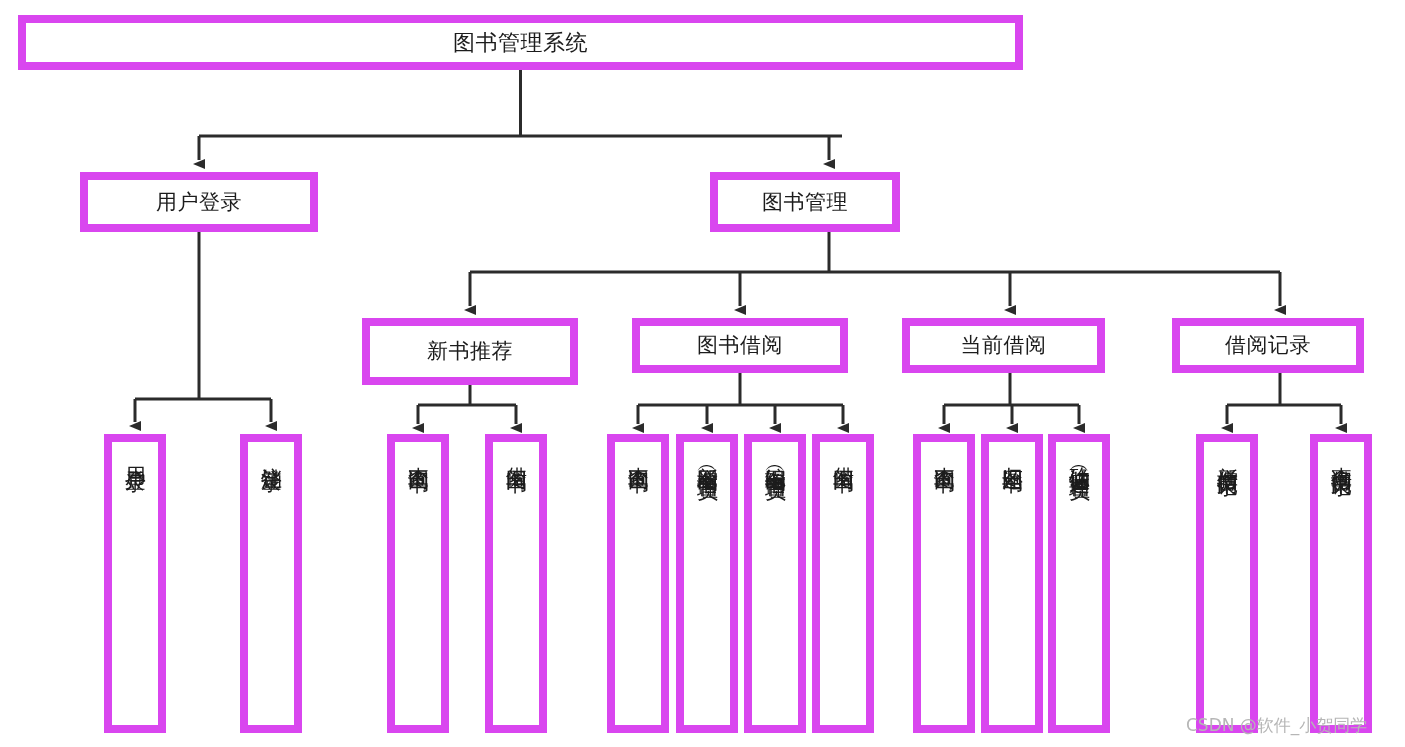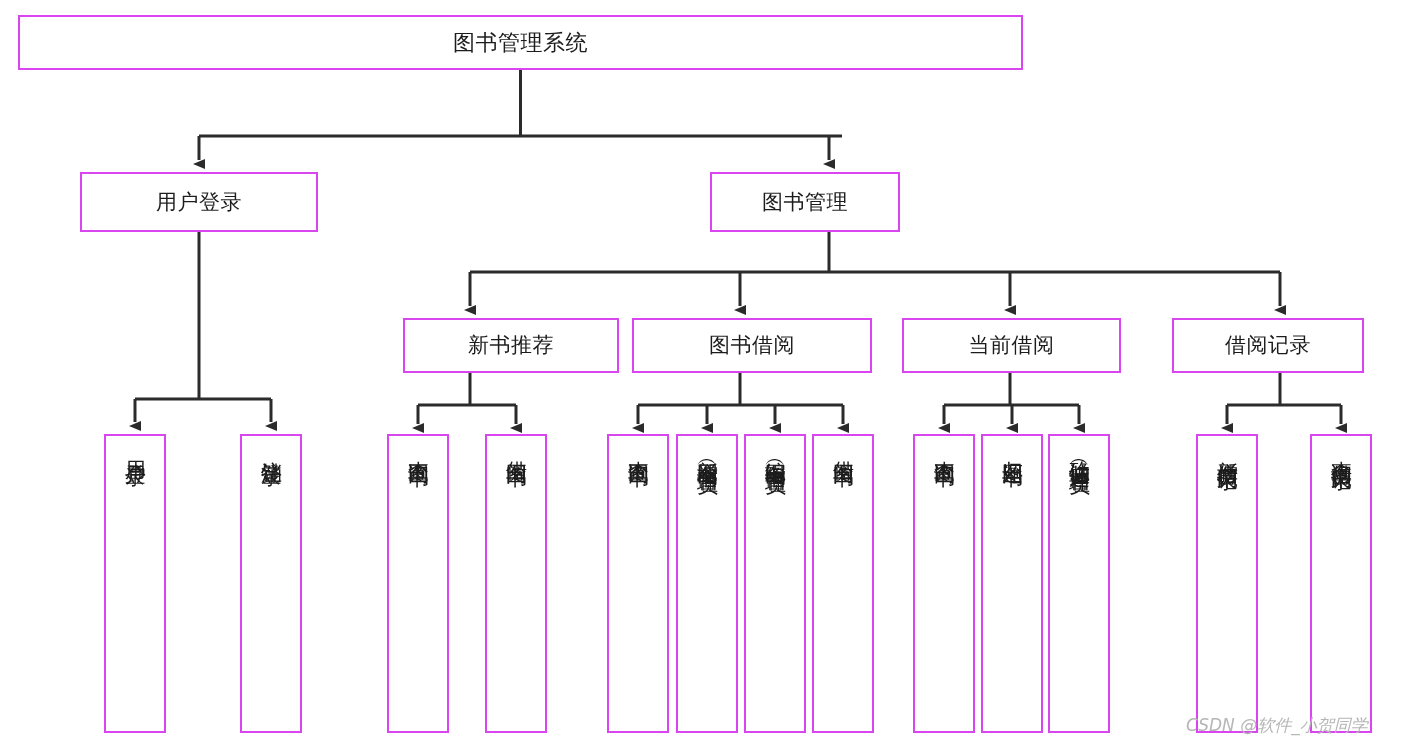--- a/index.html
+++ b/index.html
@@ -21,21 +21,21 @@
     left: 0;
     top: 0;
     width: 1405px;
     height: 747px;
     pointer-events: none;
   }
   .node {
     position: absolute;
     box-sizing: border-box;
     background: #ffffff;
-    border: 2px solid #d946ef;
+    border: 8px solid #d946ef;
     display: flex;
     align-items: center;
     justify-content: center;
     z-index: 2;
   }
   .node .label {
     color: #1c1c1c;
     line-height: 1.18;
     text-align: center;
     letter-spacing: 0.5px;
@@ -64,21 +64,20 @@
   }
   .watermark {
     position: absolute;
     left: 1186px;
     top: 714px;
     font-size: 17px;
     color: #b6b6b6;
     white-space: nowrap;
     z-index: 3;
     font-family: "DejaVu Sans", "Liberation Sans", sans-serif;
-    font-style: italic;
   }
 </style>
 </head>
 <body>
 
 <div id="diagram">
 
   <svg id="connectors" viewBox="0 0 1405 747" xmlns="http://www.w3.org/2000/svg">
     <defs>
       <marker id="arrow" markerWidth="10" markerHeight="12" refX="1" refY="6" orient="auto" markerUnits="userSpaceOnUse">
@@ -133,27 +132,27 @@
     <span class="label">图书管理系统</span>
   </div>
 
   <div class="node horiz" style="left: 80px; top: 172px; width: 238px; height: 60px;">
     <span class="label">用户登录</span>
   </div>
   <div class="node horiz" style="left: 710px; top: 172px; width: 190px; height: 60px;">
     <span class="label">图书管理</span>
   </div>
 
-  <div class="node horiz" style="left: 362px; top: 318px; width: 216px; height: 55px; margin-left: 41px;">
+  <div class="node horiz" style="left: 362px; top: 318px; width: 216px; height: 67px;">
     <span class="label">新书推荐</span>
   </div>
-  <div class="node horiz" style="left: 632px; top: 318px; width: 240px; height: 55px;">
+  <div class="node horiz" style="left: 632px; top: 318px; width: 216px; height: 55px;">
     <span class="label">图书借阅</span>
   </div>
-  <div class="node horiz" style="left: 902px; top: 318px; width: 219px; height: 55px;">
+  <div class="node horiz" style="left: 902px; top: 318px; width: 203px; height: 55px;">
     <span class="label">当前借阅</span>
   </div>
   <div class="node horiz" style="left: 1172px; top: 318px; width: 192px; height: 55px;">
     <span class="label">借阅记录</span>
   </div>
 
   <div class="node vert" style="left: 104px; top: 434px; width: 62px; height: 299px;">
     <span class="label">用户登录</span>
   </div>
   <div class="node vert" style="left: 240px; top: 434px; width: 62px; height: 299px;">

